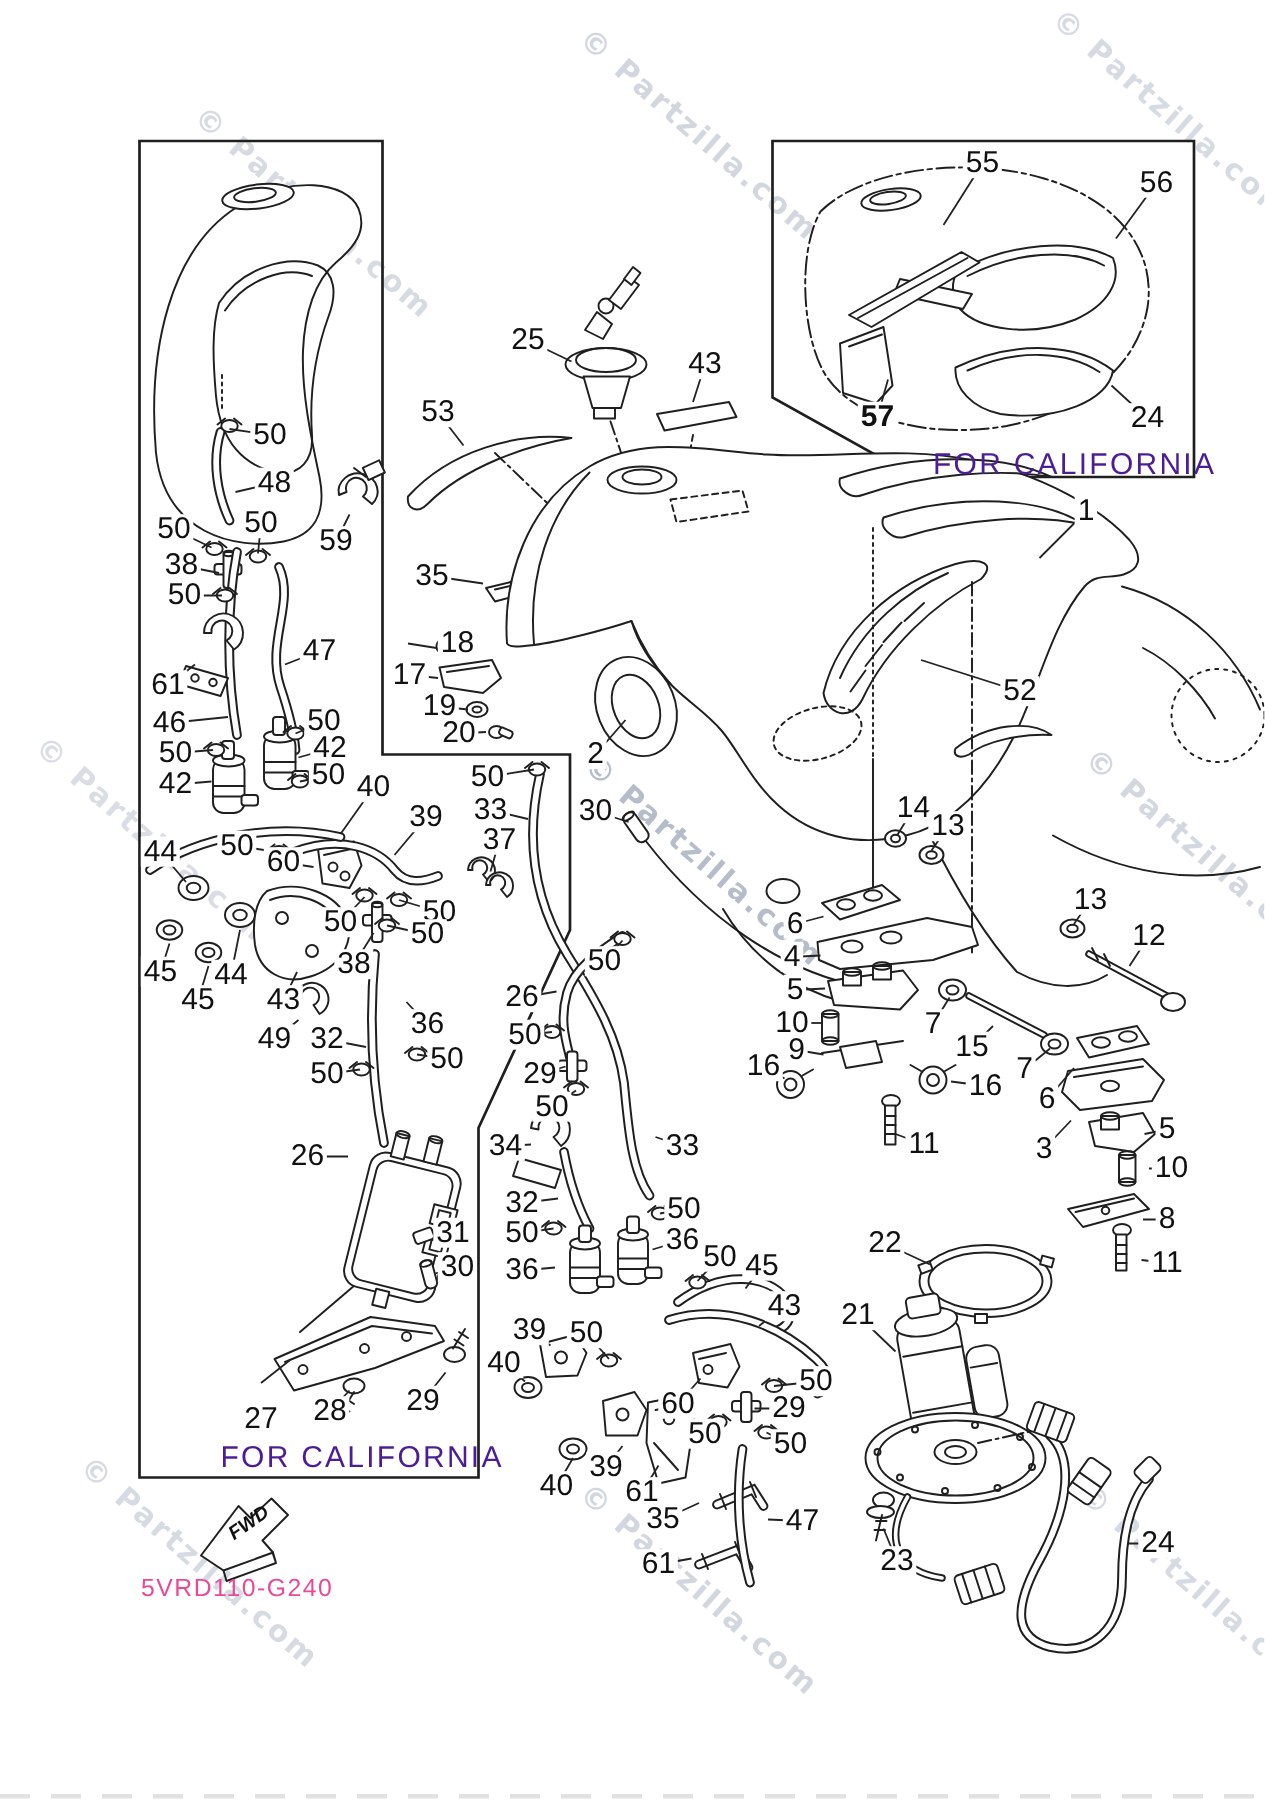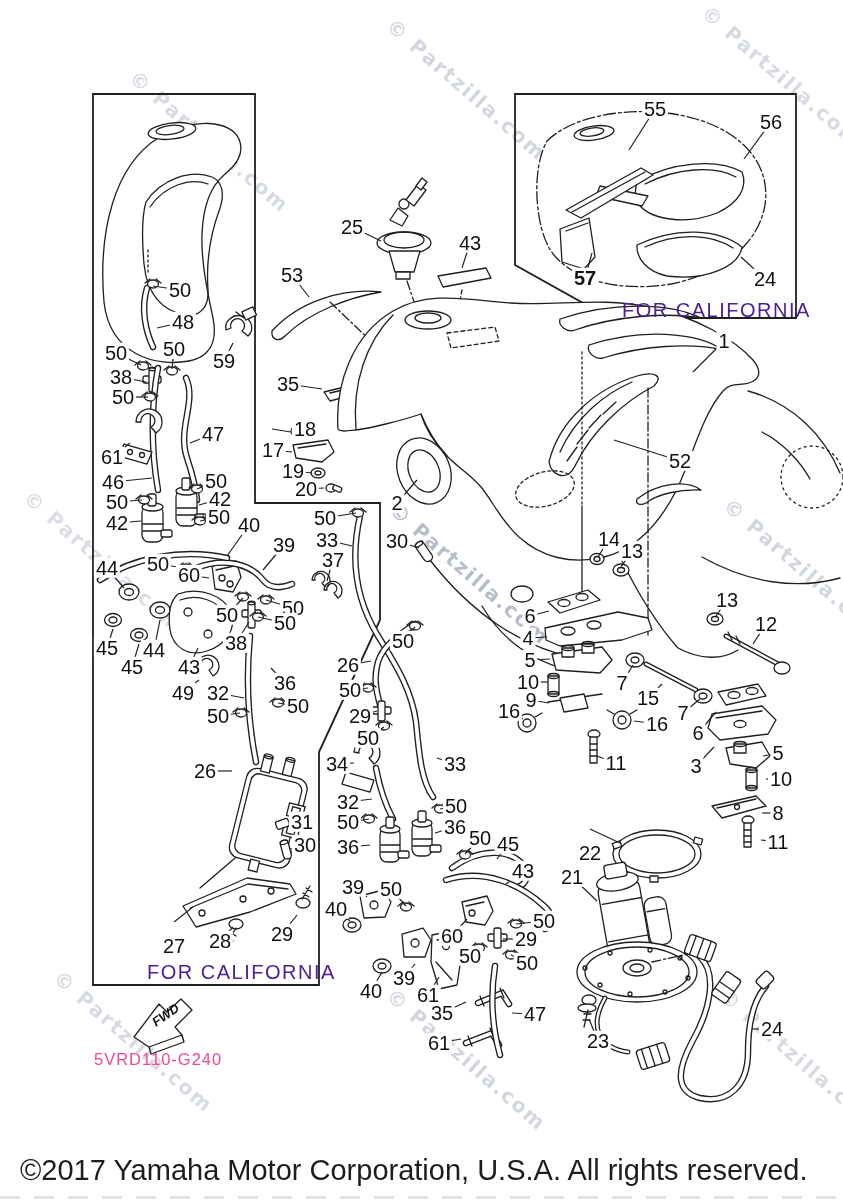--- a/index.html
+++ b/index.html
@@ -545,21 +545,20 @@
         <line x1="655" y1="109" x2="629" y2="150"></line>
         <line x1="771" y1="122" x2="744" y2="159"></line>
         <line x1="585" y1="278" x2="592" y2="253"></line>
         <line x1="765" y1="279" x2="741" y2="257"></line>
       </g>
 </svg>
 
 <div class="cal-label" style="left:622px;top:299px">FOR CALIFORNIA</div>
 <div class="cal-label" style="left:147px;top:961px">FOR CALIFORNIA</div>
 <div class="part-code" style="left:94px;top:1050px">5VRD110-G240</div>
-<div class="copyright" style="left:20px;top:1154px">©2017 Yamaha Motor Corporation, U.S.A. All rights reserved.</div>
 <div class="crop-row"></div>
 
 <div class="callout" style="left: 180px; top: 290px;">50</div>
     <div class="callout" style="left: 183px; top: 322px;">48</div>
     <div class="callout" style="left: 116px; top: 353px;">50</div>
     <div class="callout" style="left: 174px; top: 349px;">50</div>
     <div class="callout" style="left: 121px; top: 377px;">38</div>
     <div class="callout" style="left: 123px; top: 397px;">50</div>
     <div class="callout" style="left: 224px; top: 361px;">59</div>
     <div class="callout" style="left: 112px; top: 457px;">61</div>
@@ -640,21 +639,21 @@
     <div class="callout" style="left: 528px; top: 682px;">10</div>
     <div class="callout" style="left: 531px; top: 700px;">9</div>
     <div class="callout" style="left: 509px; top: 711px;">16</div>
     <div class="callout" style="left: 616px; top: 763px;">11</div>
     <div class="callout" style="left: 698px; top: 733px;">6</div>
     <div class="callout" style="left: 696px; top: 766px;">3</div>
     <div class="callout" style="left: 778px; top: 753px;">5</div>
     <div class="callout" style="left: 781px; top: 779px;">10</div>
     <div class="callout" style="left: 778px; top: 813px;">8</div>
     <div class="callout" style="left: 778px; top: 842px;">11</div>
-    <div class="callout" style="left: 590px; top: 829px; margin-top: 24px;">22</div>
+    <div class="callout" style="left: 590px; top: 829px;">22</div>
     <div class="callout" style="left: 572px; top: 877px;">21</div>
     <div class="callout" style="left: 598px; top: 1041px;">23</div>
     <div class="callout" style="left: 772px; top: 1029px;">24</div>
     <div class="callout" style="left: 352px; top: 227px;">25</div>
     <div class="callout" style="left: 470px; top: 243px;">43</div>
     <div class="callout" style="left: 292px; top: 275px;">53</div>
     <div class="callout" style="left: 288px; top: 384px;">35</div>
     <div class="callout" style="left: 272px; top: 429px; margin-left: 33px;">18</div>
     <div class="callout" style="left: 273px; top: 450px;">17</div>
     <div class="callout" style="left: 293px; top: 471px;">19</div>

